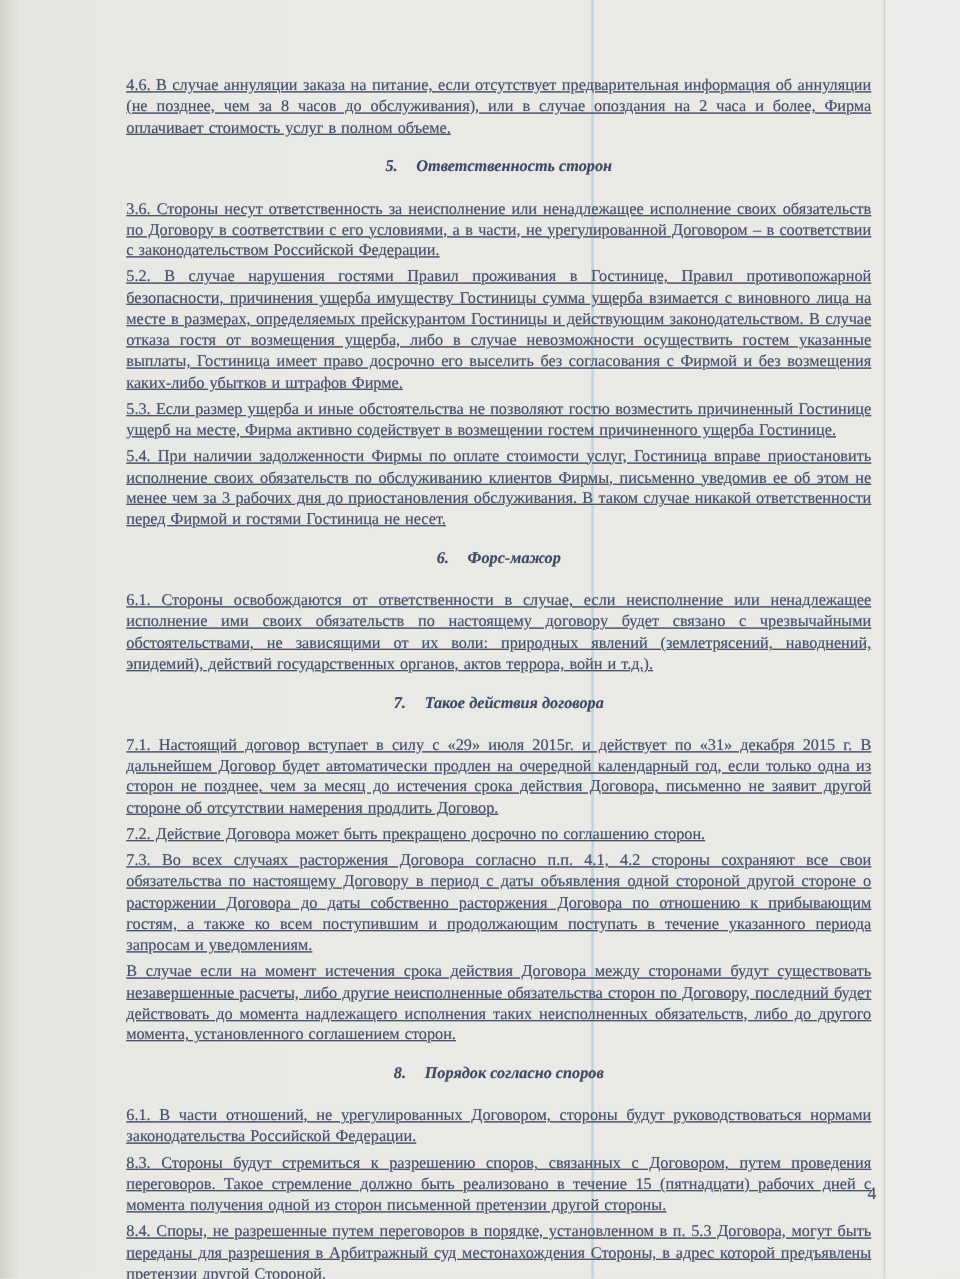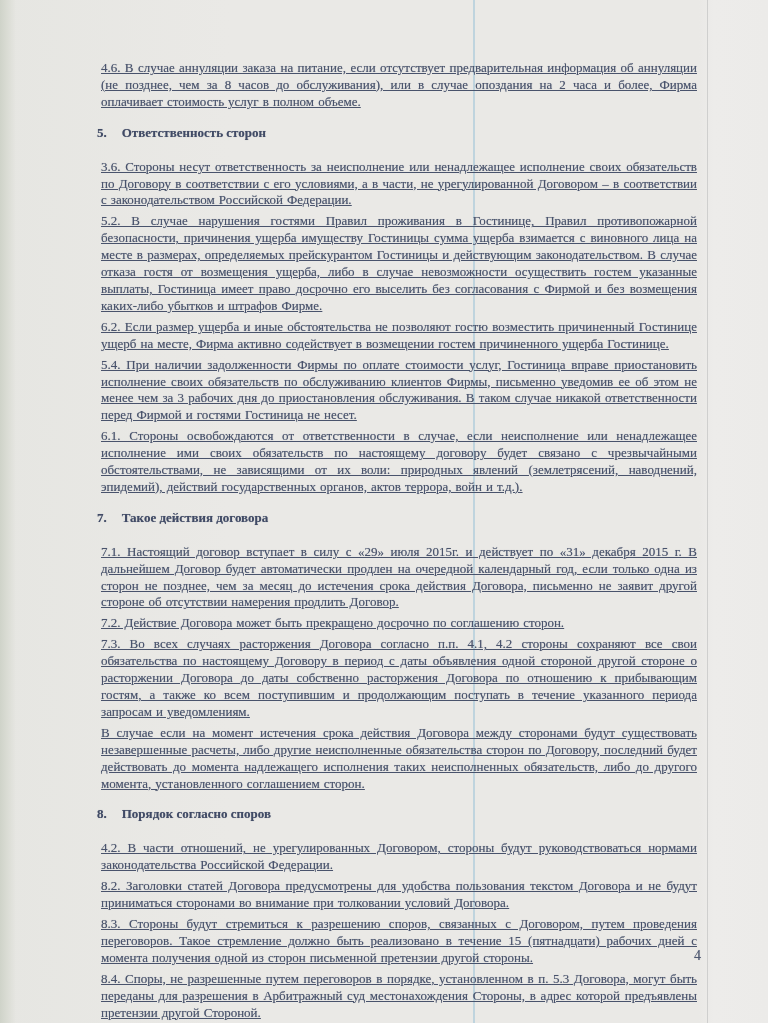--- a/index.html
+++ b/index.html
@@ -50,23 +50,25 @@
     color: #49536c;
     text-align: justify;
     text-shadow: 0 0 0.7px rgba(73, 83, 108, 0.55);
   }
   .para {
     margin: 4px;
     word-spacing: 0.06em;
     text-decoration: underline;
   }
   .heading {
+    text-align: center;
     font-weight: bold;
     color: #414b66;
     margin: 14px 0 17px 0;
+    font-style: italic;
   }
   .heading .h-num {
     display: inline-block;
     margin-right: 15px;
   }
   .page-number {
     position: absolute;
     left: 694px;
     top: 948px;
     font-size: 14px;
@@ -80,29 +82,29 @@
 <div class="paper">
   <div class="scan-left-edge"></div>
   <div class="scan-blue-line"></div>
   <div class="scan-fold-line"></div>
 
   <div class="text-block">
       <p class="para">4.6. В случае аннуляции заказа на питание, если отсутствует предварительная информация об аннуляции (не позднее, чем за 8 часов до обслуживания), или в случае опоздания на 2 часа и более, Фирма оплачивает стоимость услуг в полном объеме.</p>
       <div class="heading"><span class="h-num">5.</span><span>Ответственность сторон</span></div>
       <p class="para">3.6. Стороны несут ответственность за неисполнение или ненадлежащее исполнение своих обязательств по Договору в соответствии с его условиями, а в части, не урегулированной Договором – в соответствии с законодательством Российской Федерации.</p>
       <p class="para">5.2. В случае нарушения гостями Правил проживания в Гостинице, Правил противопожарной безопасности, причинения ущерба имуществу Гостиницы сумма ущерба взимается с виновного лица на месте в размерах, определяемых прейскурантом Гостиницы и действующим законодательством. В случае отказа гостя от возмещения ущерба, либо в случае невозможности осуществить гостем указанные выплаты, Гостиница имеет право досрочно его выселить без согласования с Фирмой и без возмещения каких-либо убытков и штрафов Фирме.</p>
-      <p class="para">6.2. Если размер ущерба и иные обстоятельства не позволяют гостю возместить причиненный Гостинице ущерб на месте, Фирма активно содействует в возмещении гостем причиненного ущерба Гостинице.</p>
+      <p class="para">5.3. Если размер ущерба и иные обстоятельства не позволяют гостю возместить причиненный Гостинице ущерб на месте, Фирма активно содействует в возмещении гостем причиненного ущерба Гостинице.</p>
       <p class="para">5.4. При наличии задолженности Фирмы по оплате стоимости услуг, Гостиница вправе приостановить исполнение своих обязательств по обслуживанию клиентов Фирмы, письменно уведомив ее об этом не менее чем за 3 рабочих дня до приостановления обслуживания. В таком случае никакой ответственности перед Фирмой и гостями Гостиница не несет.</p>
+      <div class="heading"><span class="h-num">6.</span><span>Форс-мажор</span></div>
       <p class="para">6.1. Стороны освобождаются от ответственности в случае, если неисполнение или ненадлежащее исполнение ими своих обязательств по настоящему договору будет связано с чрезвычайными обстоятельствами, не зависящими от их воли: природных явлений (землетрясений, наводнений, эпидемий), действий государственных органов, актов террора, войн и т.д.).</p>
       <div class="heading"><span class="h-num">7.</span><span>Такое действия договора</span></div>
       <p class="para">7.1. Настоящий договор вступает в силу с «29» июля 2015г. и действует по «31» декабря 2015 г. В дальнейшем Договор будет автоматически продлен на очередной календарный год, если только одна из сторон не позднее, чем за месяц до истечения срока действия Договора, письменно не заявит другой стороне об отсутствии намерения продлить Договор.</p>
       <p class="para">7.2. Действие Договора может быть прекращено досрочно по соглашению сторон.</p>
       <p class="para">7.3. Во всех случаях расторжения Договора согласно п.п. 4.1, 4.2 стороны сохраняют все свои обязательства по настоящему Договору в период с даты объявления одной стороной другой стороне о расторжении Договора до даты собственно расторжения Договора по отношению к прибывающим гостям, а также ко всем поступившим и продолжающим поступать в течение указанного периода запросам и уведомлениям.</p>
       <p class="para">В случае если на момент истечения срока действия Договора между сторонами будут существовать незавершенные расчеты, либо другие неисполненные обязательства сторон по Договору, последний будет действовать до момента надлежащего исполнения таких неисполненных обязательств, либо до другого момента, установленного соглашением сторон.</p>
       <div class="heading"><span class="h-num">8.</span><span>Порядок согласно споров</span></div>
-      <p class="para">4.2. В части отношений, не урегулированных Договором, стороны будут руководствоваться нормами законодательства Российской Федерации.</p>
-      <p class="para">8.2. Заголовки статей Договора предусмотрены для удобства пользования текстом Договора и не будут приниматься сторонами во внимание при толковании условий Договора.</p>
+      <p class="para">6.1. В части отношений, не урегулированных Договором, стороны будут руководствоваться нормами законодательства Российской Федерации.</p>
       <p class="para">8.3. Стороны будут стремиться к разрешению споров, связанных с Договором, путем проведения переговоров. Такое стремление должно быть реализовано в течение 15 (пятнадцати) рабочих дней с момента получения одной из сторон письменной претензии другой стороны.</p>
       <p class="para">8.4. Споры, не разрешенные путем переговоров в порядке, установленном в п. 5.3 Договора, могут быть переданы для разрешения в Арбитражный суд местонахождения Стороны, в адрес которой предъявлены претензии другой Стороной.</p>
     </div>
 
   <div class="page-number">4</div>
 </div>
 
 </body></html>

